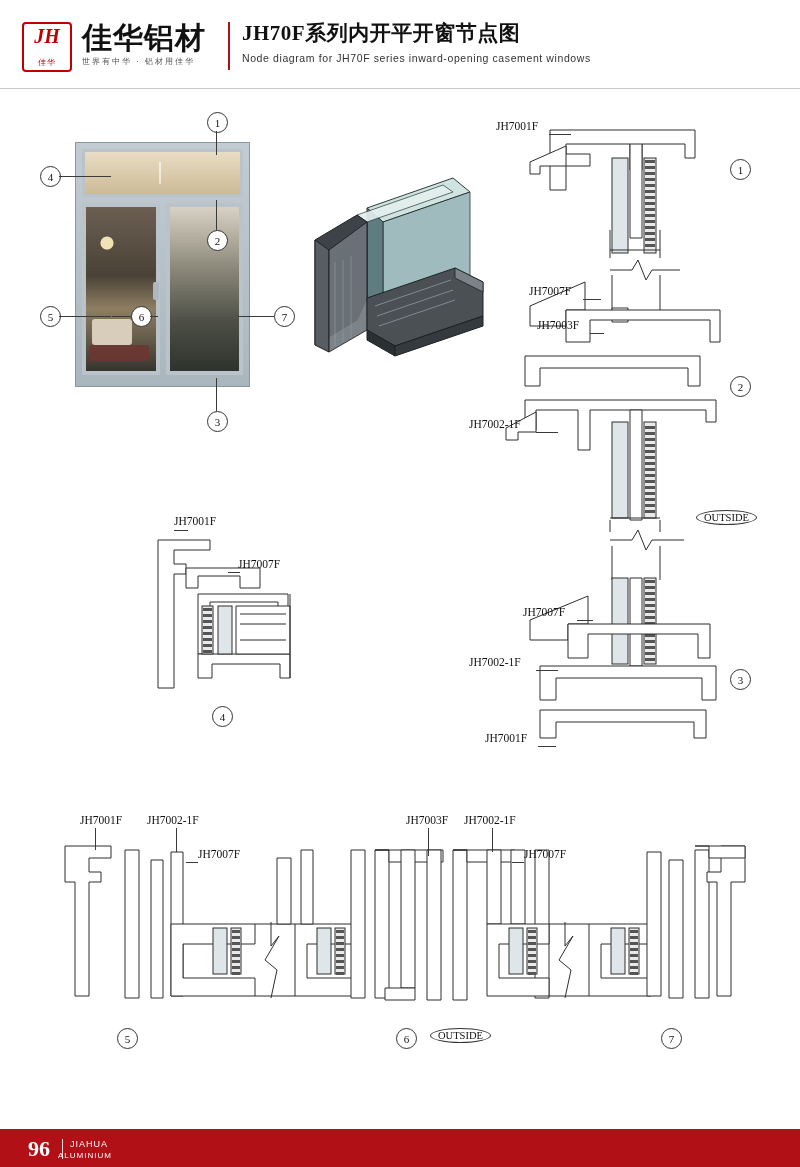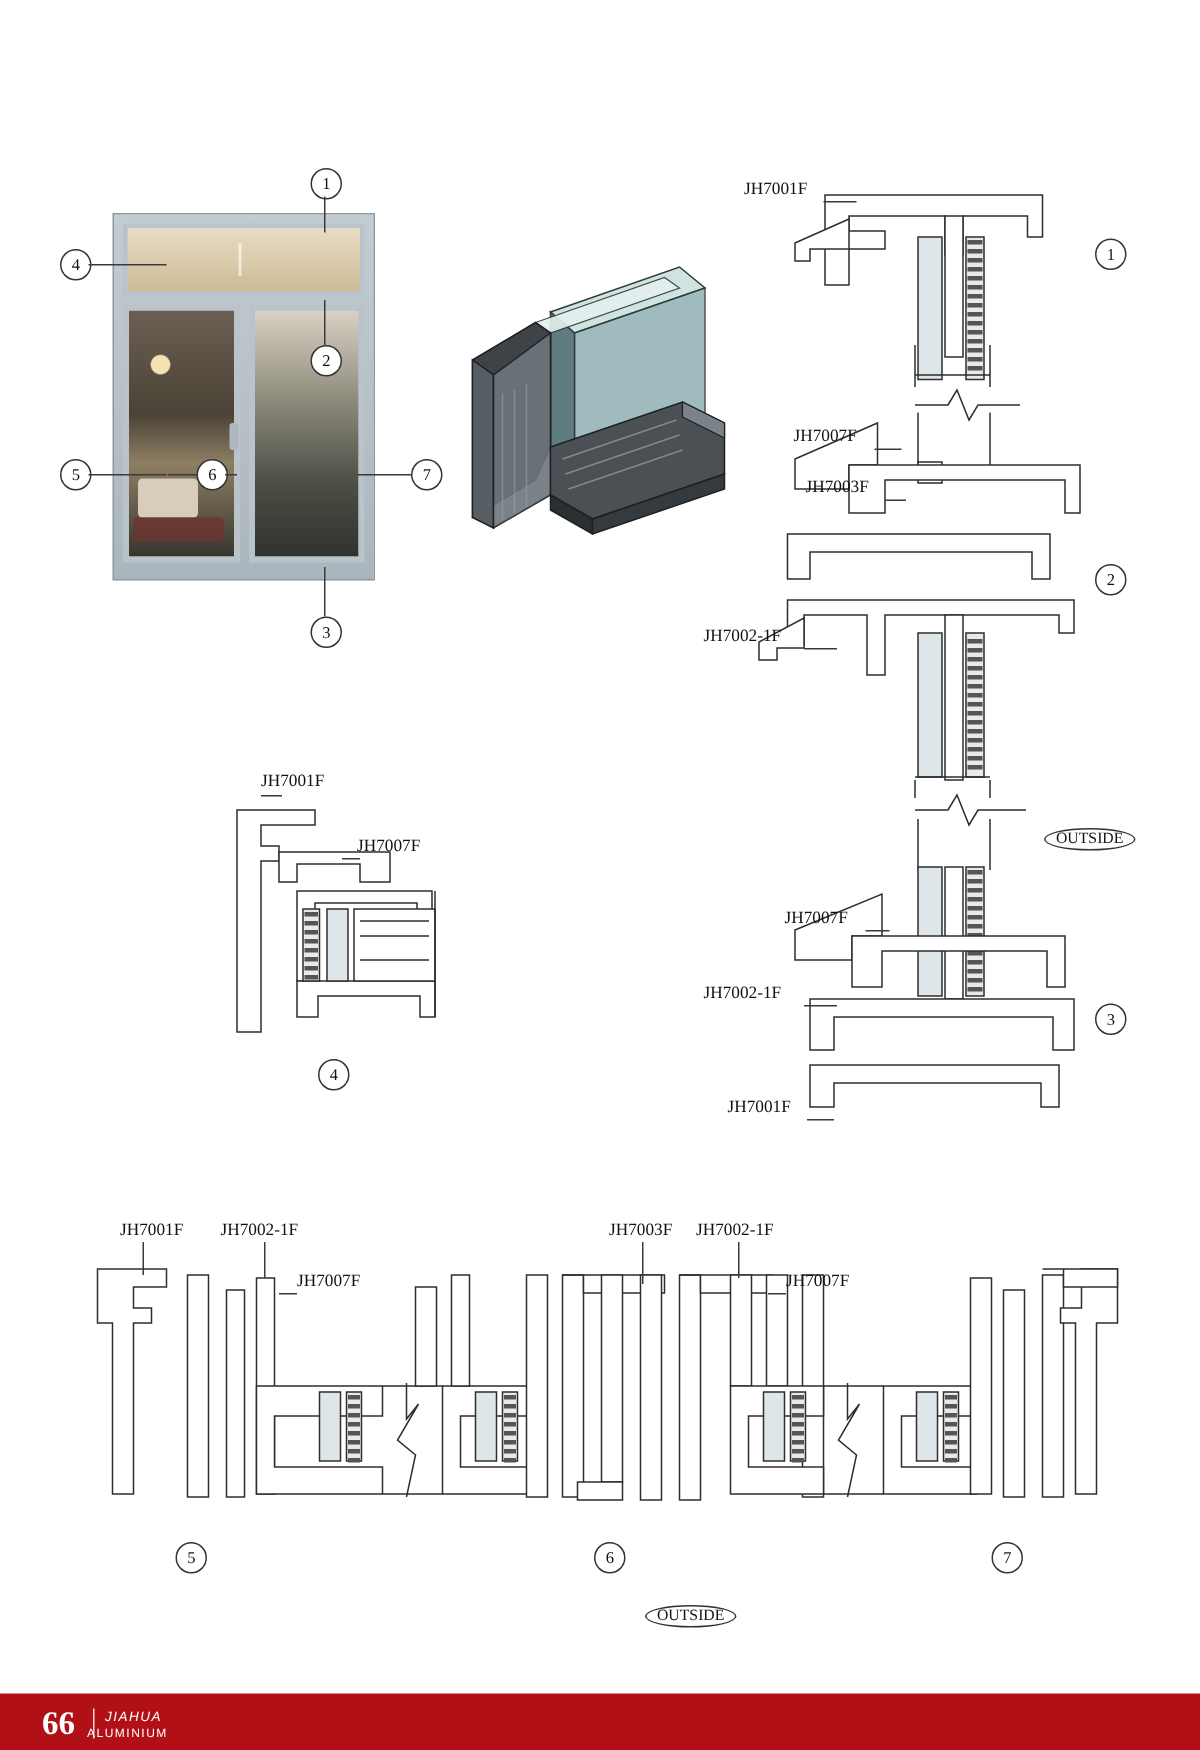--- a/index.html
+++ b/index.html
@@ -58,21 +58,20 @@
   .callout{
     position:absolute;width:19px;height:19px;border:1px solid #333;border-radius:50%;
     font-family:"Liberation Serif",serif;font-size:11px;color:#111;
     display:flex;align-items:center;justify-content:center;background:#fff;
   }
   .oval{
     position:absolute;border:1px solid #333;border-radius:50%;
     font-family:"Liberation Serif",serif;font-size:10.5px;color:#111;
     display:flex;align-items:center;justify-content:center;background:#fff;
     padding:1px 7px;
-    margin-top:42px;
   }
   .leader{position:absolute;background:#3a3a3a;}
   .leader.h{height:1px;}
   .leader.v{width:1px;}
 
   
   .photo{
     position:absolute;left:75px;top:142px;width:175px;height:245px;
     background:linear-gradient(180deg,#c3ccd2 0%,#aab6bd 100%);
     border:1px solid #8d989e;box-sizing:border-box;padding:6px;
@@ -126,28 +125,46 @@
   
   .footer{position:absolute;left:0;bottom:0;width:800px;height:52px;}
   .footer .bar{
     position:absolute;left:0;bottom:0;width:800px;height:38px;background:#b11116;
   }
   .footer .pg{
     position:absolute;left:28px;bottom:7px;color:#fff;font-family:"Liberation Serif",serif;
     font-weight:bold;font-size:22px;line-height:22px;
   }
   .footer .sep{position:absolute;left:62px;bottom:8px;width:1px;height:20px;background:#fff;opacity:.85;}
-  .footer .fname{position:absolute;left:70px;bottom:18px;color:#fff;font-size:9px;letter-spacing:1px;font-style:italic;}
+  .footer .fname{position:absolute;left:70px;bottom:18px;color:#fff;font-size:9px;letter-spacing:1px;}
   .footer .fsub{position:absolute;left:58px;bottom:7px;color:#fff;font-size:8px;letter-spacing:1px;}
 </style>
 </head>
 <body>
 
 <div class="page">
 
+  <div class="header">
+    <div class="logo-wrap">
+      <div class="logo-mark">
+        <div class="jh">JH</div>
+        <div class="cn">佳华</div>
+      </div>
+      <div class="logo-text">
+        <div class="cnname">佳华铝材</div>
+        <div class="slogan">世界有中华 · 铝材用佳华</div>
+      </div>
+    </div>
+    <div class="hdr-divider"></div>
+    <div class="hdr-title">
+      <div class="t-cn">JH70F系列内开平开窗节点图</div>
+      <div class="t-en">Node diagram for JH70F series inward-opening casement windows</div>
+    </div>
+    <div class="hdr-rule"></div>
+  </div>
 
   <div class="photo">
     <div class="transom"></div>
     <div class="sashes">
       <div class="sash left">
         <div class="sofa"></div>
         <div class="rug"></div>
         <div class="handle"></div>
       </div>
       <div class="sash right"></div>
@@ -451,19 +468,19 @@
   <div class="lbl" style="left:524px;top:848px;">JH7007F</div>
   <div class="leader h" style="left:512px;top:862px;width:12px;"></div>
 
   <div class="callout" style="left:117px;top:1028px;">5</div>
   <div class="callout" style="left:396px;top:1028px;">6</div>
   <div class="oval" style="left:430px;top:1028px;">OUTSIDE</div>
   <div class="callout" style="left:661px;top:1028px;">7</div>
 
   <div class="footer">
     <div class="bar"></div>
-    <div class="pg">66</div>
+    <div class="pg">96</div>
     <div class="sep"></div>
     <div class="fname">JIAHUA</div>
     <div class="fsub">ALUMINIUM</div>
   </div>
 
 </div>
 
 </body></html>

